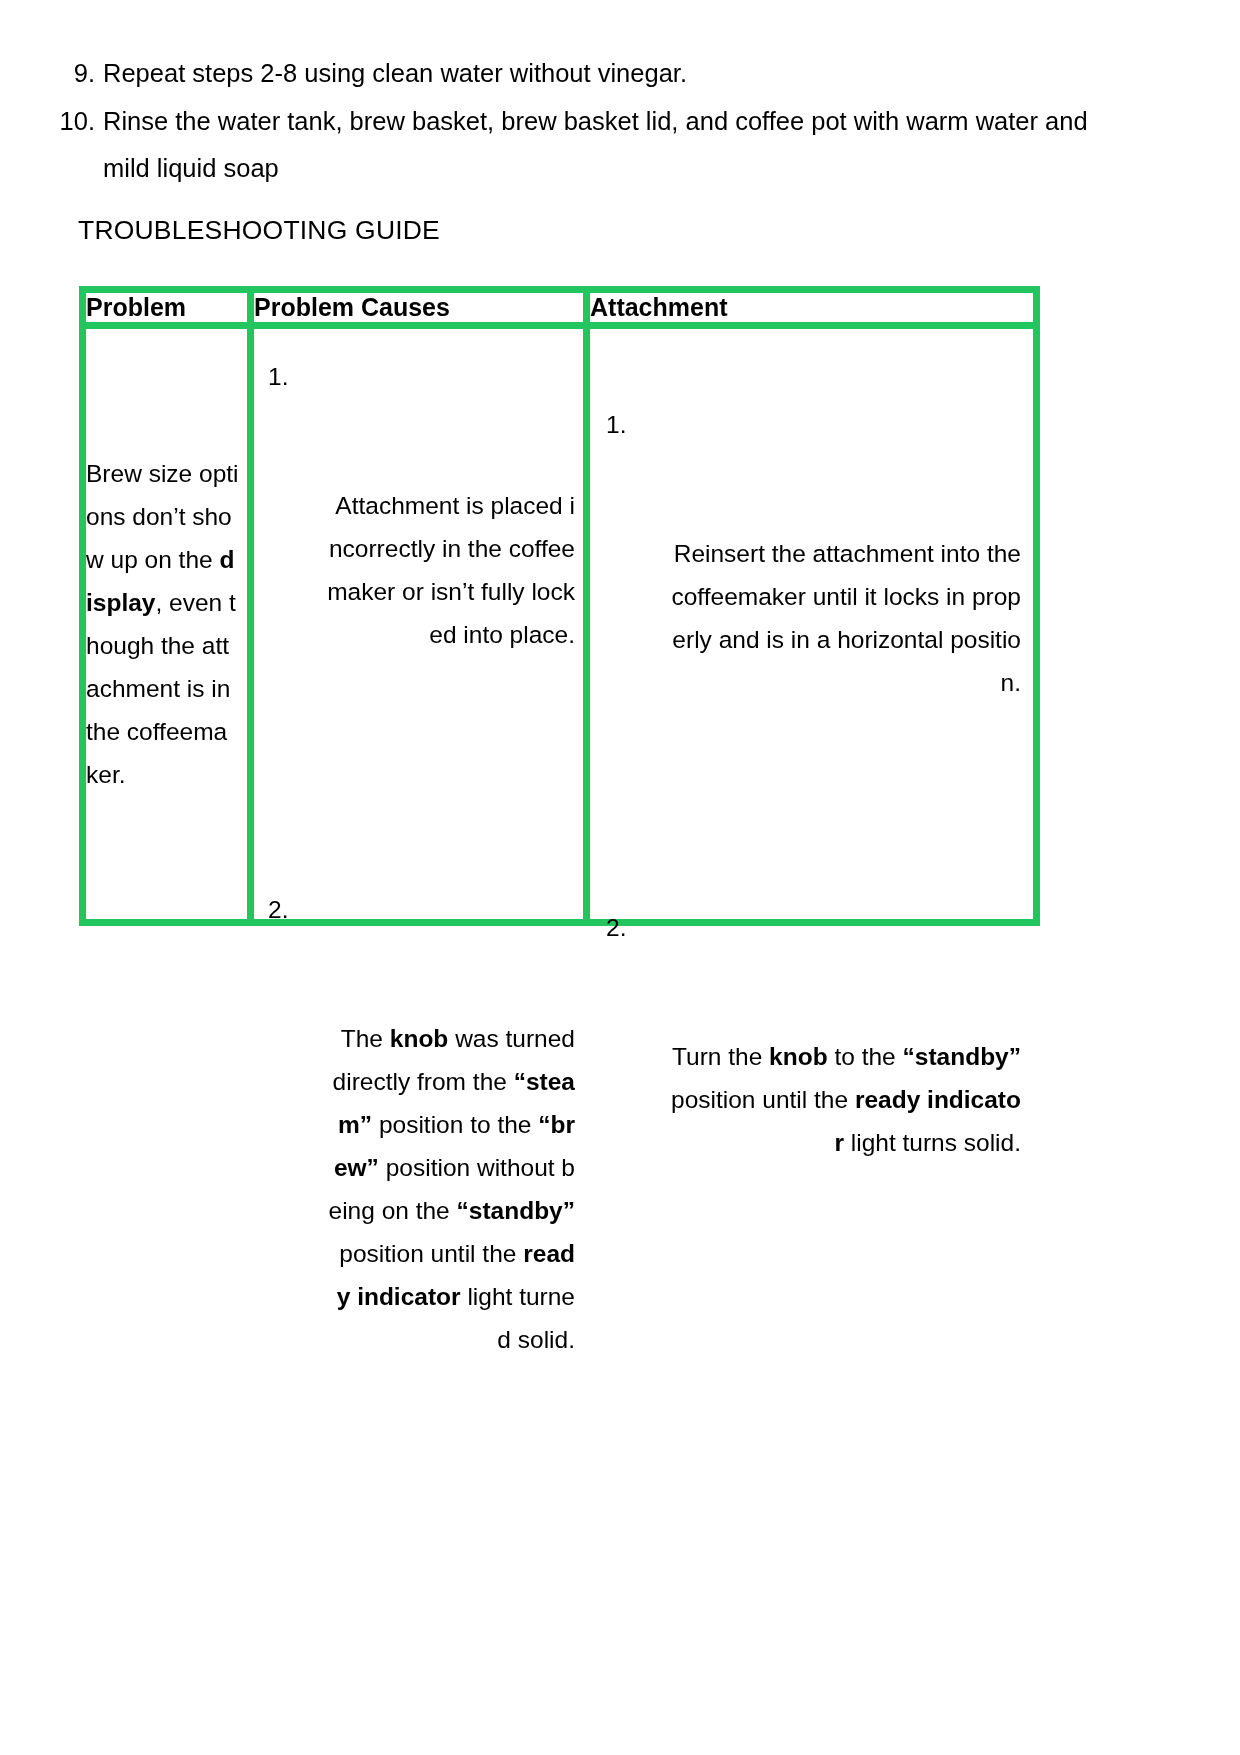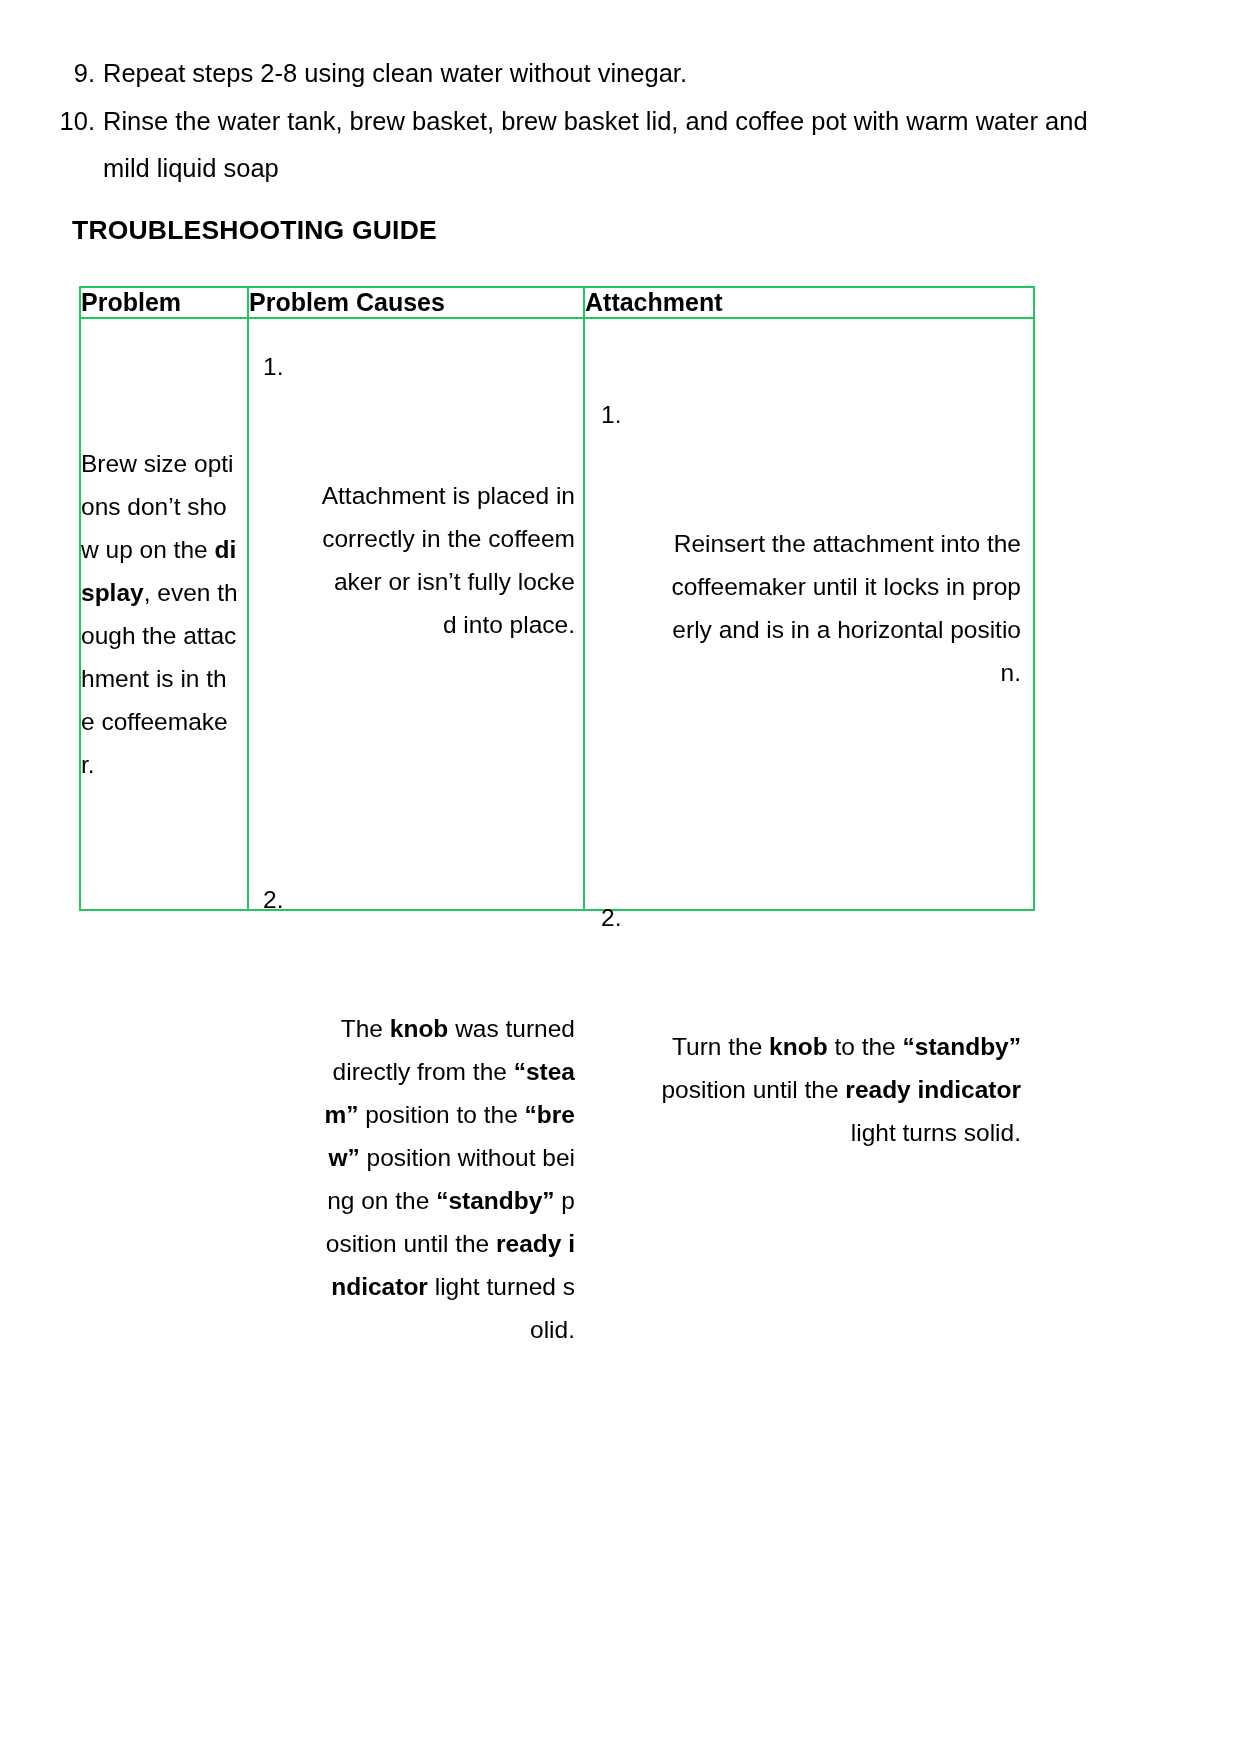--- a/index.html
+++ b/index.html
@@ -50,41 +50,41 @@
     text-align: right;
     font-size: 25.5px;
   }
   .step-text {
     display: block;
   }
 
   
   .section-heading {
     position: absolute;
-    left: 72px;
+    left: 78px;
     top: 215px;
     font-size: 26.5px;
-    font-weight: bold;
+    font-weight: normal;
     letter-spacing: 0.2px;
   }
 
   
   .tbl-wrap {
     position: absolute;
     left: 79px;
     top: 286px;
     width: 954px;
   }
   table.guide {
     border-collapse: collapse;
     width: 954px;
     table-layout: fixed;
   }
   table.guide td, table.guide th {
-    border: 2px solid #22c55e;
+    border: 7px solid #22c55e;
     vertical-align: top;
     padding: 0;
     margin-top: 24px;
   }
   .col-problem  { width: 168px; }
   .col-causes   { width: 336px; }
   .col-solutions{ width: 450px; }
 
   th.hdr {
     text-align: left;

